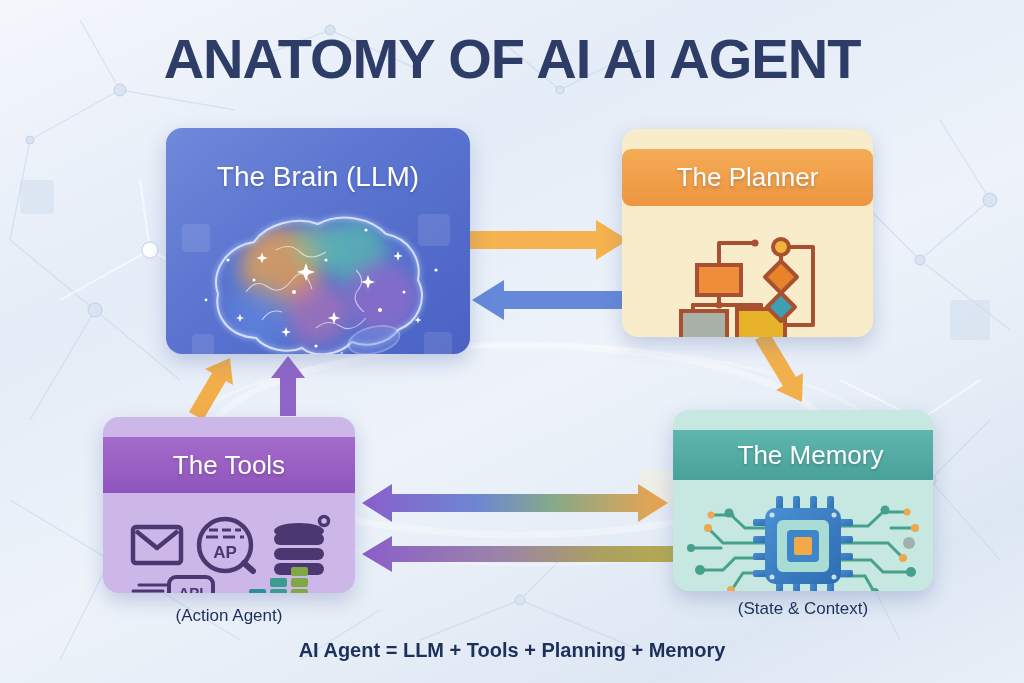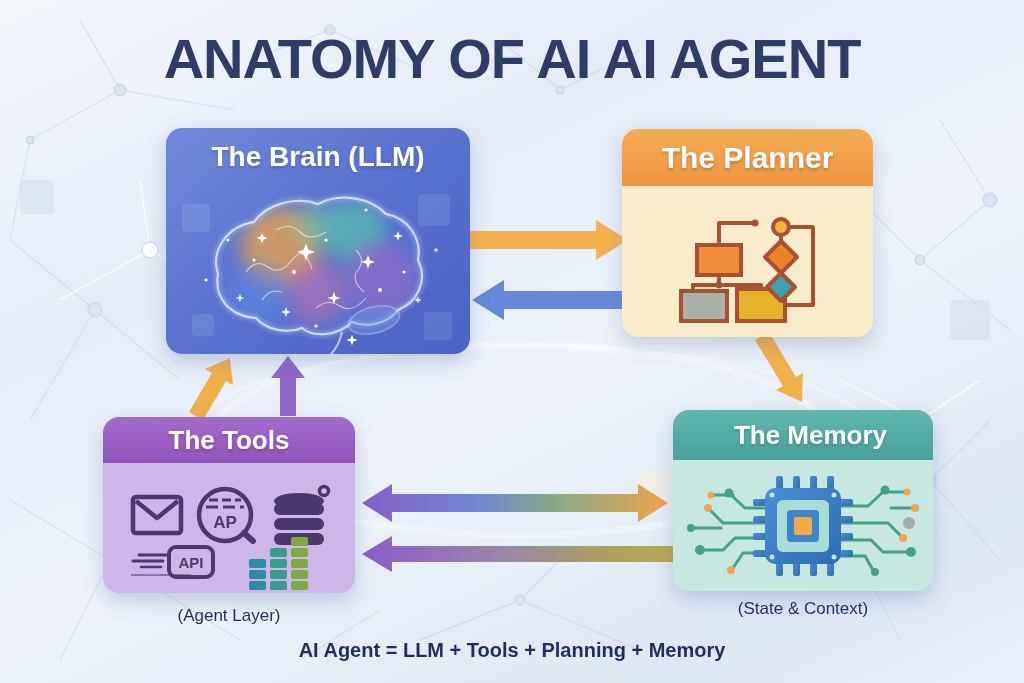--- a/index.html
+++ b/index.html
@@ -10,29 +10,29 @@
   }
   .bg-net{position:absolute;left:0;top:0;z-index:0;pointer-events:none;}
   .page-title{
     position:absolute;top:26px;left:0;width:100%;text-align:center;z-index:3;
     font-size:56px;font-weight:bold;letter-spacing:-1px;color:#2e3c68;
   }
   .arrows{position:absolute;left:0;top:0;z-index:2;pointer-events:none;}
   .box{position:absolute;border-radius:16px;overflow:hidden;z-index:3;
        box-shadow:0 8px 20px rgba(90,110,170,.30);}
   .box-header{display:flex;align-items:center;justify-content:center;
-       color:#ffffff;font-weight:bold;text-shadow:0 2px 3px rgba(40,40,60,.25);}
+       color:#ffffff;font-weight:normal;text-shadow:0 2px 3px rgba(40,40,60,.25);margin-top:20px;}
   .box-brain{left:166px;top:128px;width:304px;height:226px;
        background:linear-gradient(140deg,#7089da 0%,#5a74d0 45%,#4a62c4 100%);}
   .box-brain .box-header{height:46px;font-size:28px;padding-top:6px;}
   .box-planner{left:622px;top:129px;width:251px;height:208px;background:#f9ecca;}
-  .box-planner .box-header{height:57px;font-size:30px;
-       background:linear-gradient(180deg,#f4ab55 0%,#ee9540 100%);}
+  .box-planner .box-header{height:57px;font-size:26px;
+       background:linear-gradient(180deg,#f4ab55 0%,#ee9540 100%);border-radius:9px;}
   .box-tools{left:103px;top:417px;width:252px;height:176px;background:#cdb7e8;}
-  .box-tools .box-header{height:46px;font-size:26px;
+  .box-tools .box-header{height:56px;font-size:26px;
        background:linear-gradient(180deg,#a46bca 0%,#8f55bd 100%);}
   .box-memory{left:673px;top:410px;width:260px;height:181px;background:#c7e7e1;}
   .box-memory .box-header{height:50px;font-size:26px;
        background:linear-gradient(180deg,#5eb6ad 0%,#49a29a 100%);padding-left:15px;}
   .box-body{display:flex;align-items:center;justify-content:center;margin-top:8px;}
   .sub-label{position:absolute;z-index:3;text-align:center;
        font-size:17px;color:#1d2f5c;}
   .sub-action{left:103px;top:606px;width:252px;}
   .sub-state{left:673px;top:599px;width:260px;}
   .formula{position:absolute;left:0;top:639px;width:100%;text-align:center;z-index:3;
@@ -312,17 +312,17 @@
         <g fill="#d8eef4" opacity="0.9">
           <circle cx="99" cy="27" r="2.5"></circle>
             <circle cx="161" cy="27" r="2.5"></circle>
           <circle cx="99" cy="89" r="2.5"></circle>
             <circle cx="161" cy="89" r="2.5"></circle>
         </g>
       </svg>
     </div>
   </div>
 
-  <div class="sub-label sub-action">(Agent Layer)</div>
+  <div class="sub-label sub-action">(Action Agent)</div>
   <div class="sub-label sub-state">(State &amp; Context)</div>
   <div class="formula">AI Agent = LLM + Tools + Planning + Memory</div>
 
 </div>
 
 </body></html>

